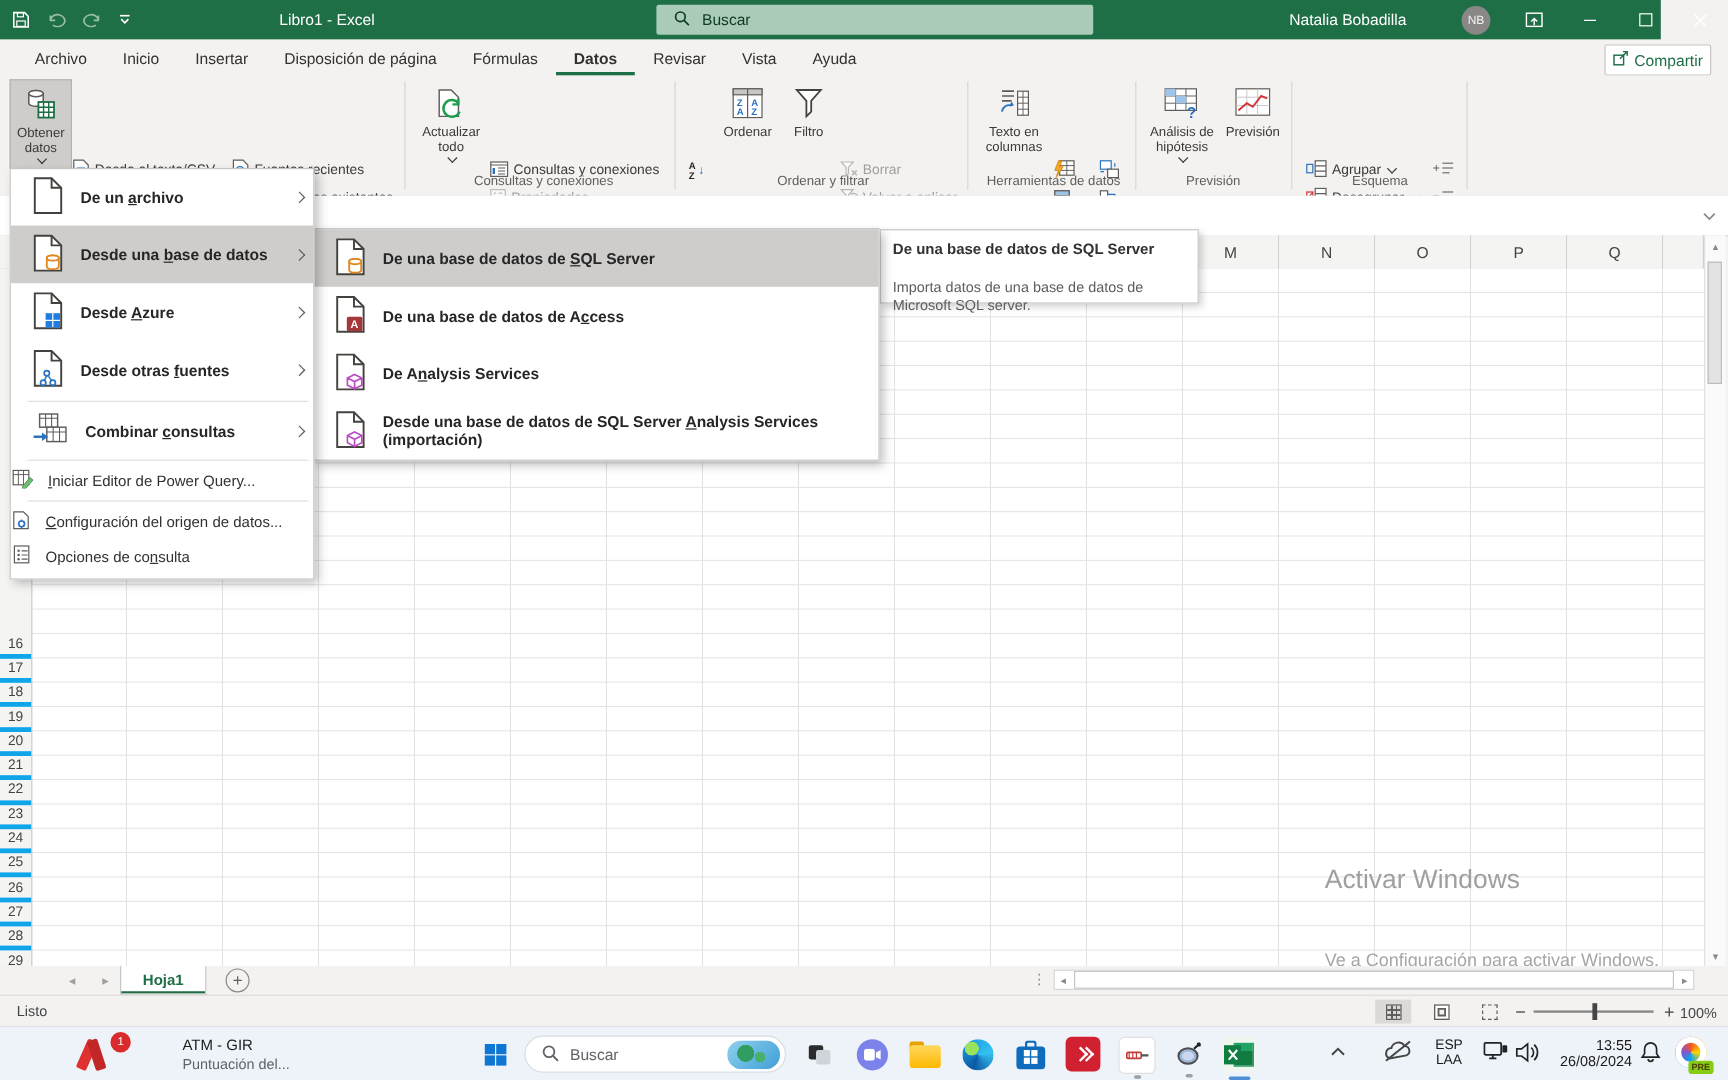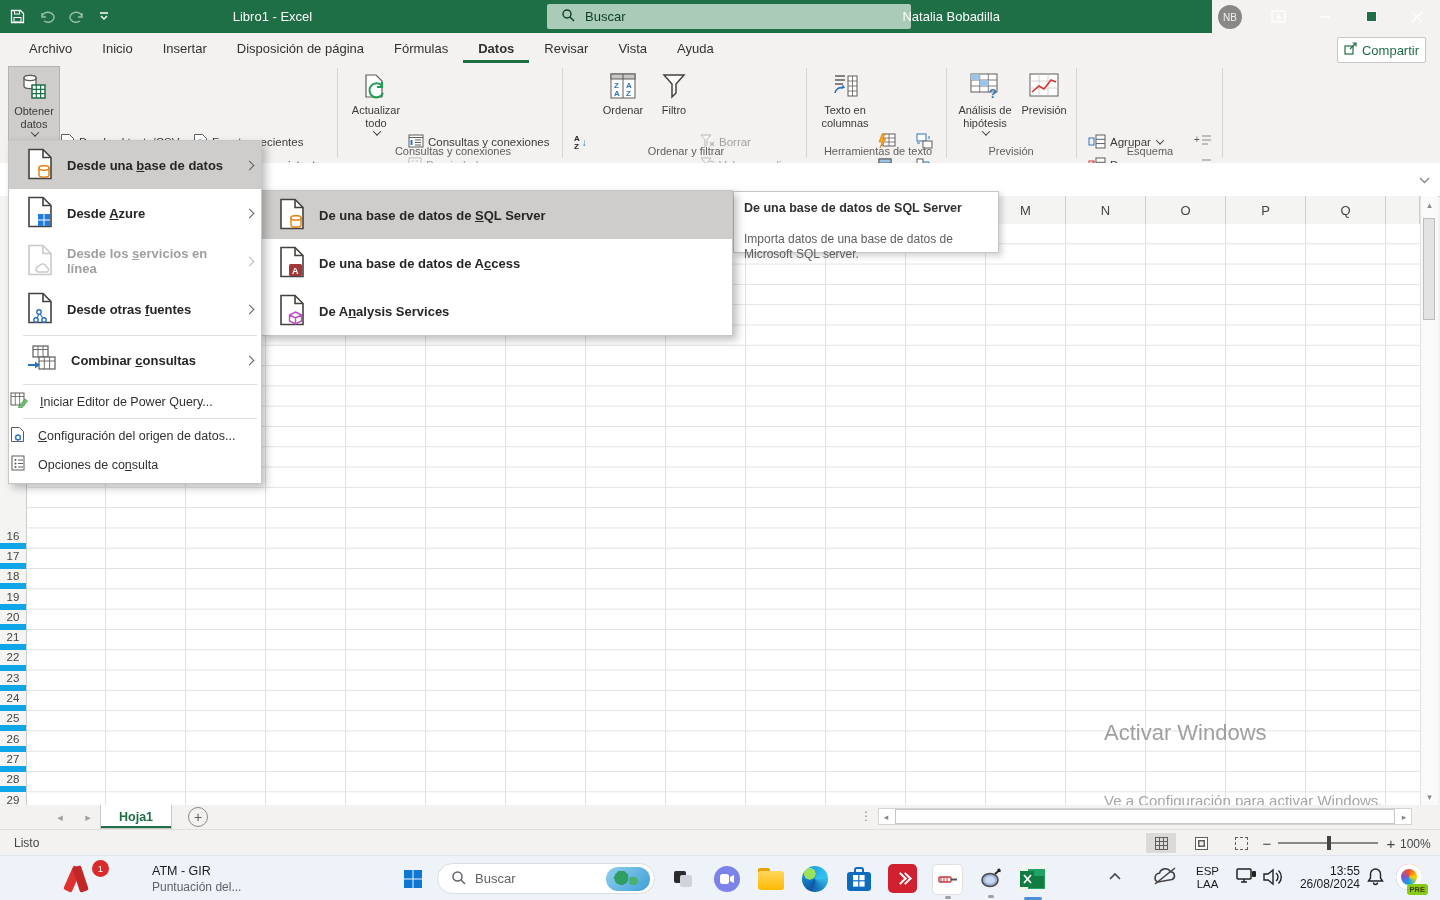--- a/index.html
+++ b/index.html
@@ -1,21 +1,21 @@
 <!DOCTYPE html>
 <html><head>
 <meta charset="utf-8">
 <style>
   html,body{margin:0;padding:0;}
   body{font-family:"Liberation Sans",sans-serif;-webkit-font-smoothing:antialiased;}
   #screen{position:relative;width:1440px;height:900px;background:#f3f2f1;overflow:hidden;font-size:12px;color:#3b3a39;}
   .abs{position:absolute;}
   .flex{display:flex;align-items:center;}
   
-  .titlebar{left:0;top:0;width:1212px;height:33px;background:#1e6e46;color:#fff;}
+  .titlebar{left:0;top:0;width:1384px;height:33px;background:#1e6e46;color:#fff;}
   .qat{left:10px;top:0;height:33px;display:flex;align-items:center;gap:14px;color:#fff;}
   .qat svg{display:block;}
   .doc-title{left:0;top:0;width:545px;height:33px;display:flex;align-items:center;justify-content:center;font-size:13px;color:#fff;}
   .tsearch{left:547px;top:4px;width:364px;height:25px;background:#a9cbb8;border-radius:2px;display:flex;align-items:center;gap:10px;padding-left:14px;box-sizing:border-box;color:#0d3b24;font-size:13px;}
   .tuser{right:212px;top:0;height:33px;display:flex;align-items:center;font-size:13px;}
   .avatar{left:1218px;top:5px;width:24px;height:24px;border-radius:50%;background:#8a8886;color:#f3f2f1;font-size:10px;display:flex;align-items:center;justify-content:center;}
   .wbtn{top:0;width:34px;height:33px;display:flex;align-items:center;justify-content:center;color:#fff;}
   .restore-ic{width:9px;height:9px;border:1px solid #fff;position:relative;background:#1e6e46;}
   .restore-ic:before{content:"";position:absolute;left:2px;top:-3px;width:9px;height:9px;border:1px solid #fff;z-index:-1;}
   
@@ -40,21 +40,21 @@
   
   .fbar{left:0;top:163px;width:1440px;height:33px;background:#fff;border-bottom:1px solid #d4d2d0;}
   
   .corner{left:0;top:196px;width:26px;height:28px;background:#f4f4f3;border-right:1px solid #cdcdcd;border-bottom:1px solid #bdbdbd;}
   .colhead{left:26px;top:196px;width:1394px;height:28px;background:#f4f4f3;border-bottom:1px solid #bdbdbd;}
   .colcells{left:986px;top:196px;height:28px;display:flex;}
   .colcell{width:80px;height:28px;box-sizing:border-box;border-right:1px solid #d0d0d0;display:flex;align-items:center;justify-content:center;font-size:13px;color:#444;background:#f4f4f3;}
   .grid{left:26px;top:224px;width:1394px;height:581px;background-color:#fff;background-image:linear-gradient(to right,#e2e2e2 1px,transparent 1px),linear-gradient(to bottom,#e2e2e2 1px,transparent 1px);background-size:80px 20.3px;background-position:-1px -1px;}
   .rowheadcol{left:0;top:224px;width:26px;height:581px;background:#f4f4f3;border-right:1px solid #cdcdcd;}
   .rowcells{left:0;top:528.5px;width:26px;display:flex;flex-direction:column;}
-  .rowcell{height:20.3px;box-sizing:border-box;border-bottom:6px solid #0ea5e9;display:flex;align-items:center;justify-content:center;font-size:11.5px;color:#444;}
+  .rowcell{height:20.3px;box-sizing:border-box;border-bottom:4px solid #0ea5e9;display:flex;align-items:center;justify-content:center;font-size:11.5px;color:#444;}
   .vscroll{left:1420px;top:196px;width:17px;height:609px;background:#fafafa;border-left:1px solid #e1e1e1;}
   .vthumb{left:2px;top:22px;width:12px;height:102px;background:#e3e3e3;border:1px solid #bdbdbd;box-sizing:border-box;}
   .scrarrow{width:17px;height:17px;display:flex;align-items:center;justify-content:center;color:#8a8886;font-size:9px;}
   .wmark1{left:1104px;top:720px;font-size:22px;color:#9f9f9f;font-family:"Liberation Sans",sans-serif;font-weight:300;}
   .wmark2{left:1104px;top:792px;font-size:15px;color:#a6a6a6;}
   
   .menu{left:8px;top:140px;width:252px;background:#fff;border:1px solid #c8c6c4;box-shadow:4px 4px 8px rgba(0,0,0,.25);z-index:30;padding-bottom:4px;}
   .mitem{height:48px;display:flex;align-items:center;padding:0 8px 0 18px;box-sizing:border-box;gap:14px;font-size:13px;font-weight:700;color:#262626;}
   .mitem .mtext{flex:1;}
   .mitem.hl{background:#cfcdcb;}
@@ -382,21 +382,21 @@
             <circle cx="5" cy="12" r="2.5" fill="none" stroke="#d13438"></circle>
           </svg></span>
         <span class="cvd" style="color:#5f5d5b"></span>
       </div>
     <div class="abs smallbtn" style="left:916px;top:118px">
         <span><svg width="17" height="16" viewBox="0 0 17 16">
             <rect x="1" y="1" width="15" height="14" rx="2" fill="#6fbf73" stroke="#3d8c42"></rect>
             <path d="M1 5.5 h15 M1 10 h15 M8.5 1 v14" stroke="#3d8c42"></path>
           </svg></span>
       </div>
-    <div class="abs glabel" style="left:812px;width:132px">Herramientas de texto</div>
+    <div class="abs glabel" style="left:812px;width:132px">Herramientas de datos</div>
     <div class="abs gsep" style="left:946px"></div>
 
     <div class="abs bigbtn" style="left:954px;width:62px">
       <span class="bic">
           <svg width="30" height="26" viewBox="0 0 30 26">
             <rect x="1" y="1" width="26" height="18" fill="#fff" stroke="#5f5d5b"></rect>
             <path d="M1 7 h26 M1 13 h26 M9.7 1 v18 M18.3 1 v18" stroke="#5f5d5b" stroke-width=".8"></path>
             <rect x="1" y="1" width="8.7" height="6" fill="#9dc3e6"></rect>
             <rect x="9.7" y="7" width="8.7" height="6" fill="#9dc3e6"></rect>
             <text x="19" y="25" font-size="13" font-weight="bold" fill="#2b72c0">?</text>
@@ -500,20 +500,28 @@
   </div>
   <div class="abs wmark1">Activar Windows</div>
   <div class="abs wmark2">Ve a Configuración para activar Windows.</div>
   <div class="abs vscroll">
     <div class="scrarrow" style="position:absolute;top:0">▴</div>
     <div class="abs vthumb"></div>
     <div class="scrarrow" style="position:absolute;bottom:0">▾</div>
   </div>
 
   <div class="abs menu">
+    <div class="mitem" style="height:47px">
+      <span><svg width="26" height="32" viewBox="0 0 26 32">
+            <path d="M2 1.5 h14 l8 8 v21 h-22 z" fill="#fff" stroke="#44423f" stroke-width="1.6"></path>
+            <path d="M16 1.5 v8 h8" fill="none" stroke="#44423f" stroke-width="1.6"></path>
+          </svg></span>
+      <span class="mtext"><span>De un </span><span class="ukey">a</span><span>rchivo</span></span>
+      <span class="cvr"></span>
+    </div>
     <div class="mitem hl">
       <span><svg width="26" height="32" viewBox="0 0 26 32">
             <path d="M2 1.5 h14 l8 8 v21 h-22 z" fill="#fff" stroke="#44423f" stroke-width="1.6"></path>
             <path d="M16 1.5 v8 h8" fill="none" stroke="#44423f" stroke-width="1.6"></path>
             <path d="M12 20 a5 2.2 0 0 1 10 0 v7 a5 2.2 0 0 1 -10 0 z" fill="#fff" stroke="#e0861a" stroke-width="1.5"></path>
             <ellipse cx="17" cy="20" rx="5" ry="2.2" fill="#fff" stroke="#e0861a" stroke-width="1.5"></ellipse>
           </svg></span>
       <span class="mtext"><span>Desde una </span><span class="ukey">b</span><span>ase de datos</span></span>
       <span class="cvr"></span>
     </div>
@@ -521,29 +529,20 @@
       <span><svg width="26" height="32" viewBox="0 0 26 32">
             <path d="M2 1.5 h14 l8 8 v21 h-22 z" fill="#fff" stroke="#44423f" stroke-width="1.6"></path>
             <path d="M16 1.5 v8 h8" fill="none" stroke="#44423f" stroke-width="1.6"></path>
             <rect x="11" y="18" width="5.5" height="5.5" fill="#1f7ce0"></rect>
             <rect x="17.5" y="18" width="5.5" height="5.5" fill="#1f7ce0"></rect>
             <rect x="11" y="24.5" width="5.5" height="5.5" fill="#1f7ce0"></rect>
             <rect x="17.5" y="24.5" width="5.5" height="5.5" fill="#1f7ce0"></rect>
           </svg></span>
       <span class="mtext"><span>Desde </span><span class="ukey">A</span><span>zure</span></span>
       <span class="cvr"></span>
-    </div>
-    <div class="mitem dis">
-      <span style="opacity:.45"><svg width="26" height="32" viewBox="0 0 26 32">
-            <path d="M2 1.5 h14 l8 8 v21 h-22 z" fill="#fff" stroke="#8a8886" stroke-width="1.6"></path>
-            <path d="M16 1.5 v8 h8" fill="none" stroke="#8a8886" stroke-width="1.6"></path>
-            <path d="M11 28 a3 3 0 0 1 1-5.8 a4 4 0 0 1 7.5 1 a2.5 2.5 0 0 1 .5 4.8 z" fill="#fff" stroke="#8a8886" stroke-width="1.4"></path>
-          </svg></span>
-      <span class="mtext"><span>Desde los </span><span class="ukey">s</span><span>ervicios en línea</span></span>
-      <span class="cvr" style="opacity:.45"></span>
     </div>
     <div class="mitem">
       <span><svg width="26" height="32" viewBox="0 0 26 32">
             <path d="M2 1.5 h14 l8 8 v21 h-22 z" fill="#fff" stroke="#44423f" stroke-width="1.6"></path>
             <path d="M16 1.5 v8 h8" fill="none" stroke="#44423f" stroke-width="1.6"></path>
             <circle cx="12" cy="20" r="2.2" fill="none" stroke="#2b72c0" stroke-width="1.4"></circle>
             <circle cx="9" cy="28" r="2.2" fill="none" stroke="#2b72c0" stroke-width="1.4"></circle>
             <circle cx="17" cy="28" r="2.2" fill="none" stroke="#2b72c0" stroke-width="1.4"></circle>
             <path d="M12 22 L10 26 M13 22 L16 26" stroke="#2b72c0" stroke-width="1.2"></path>
           </svg></span>
@@ -614,20 +613,28 @@
           </svg></span>
       <span class="mtext"><span>De una base de datos de A</span><span class="ukey">c</span><span>cess</span></span>
     </div>
     <div class="smitem">
       <span><svg width="26" height="32" viewBox="0 0 26 32">
             <path d="M2 1.5 h14 l8 8 v21 h-22 z" fill="#fff" stroke="#44423f" stroke-width="1.6"></path>
             <path d="M16 1.5 v8 h8" fill="none" stroke="#44423f" stroke-width="1.6"></path>
             <path d="M16.5 18 l6 3 v6 l-6 3 l-6 -3 v-6 z M10.5 21 l6 3 l6 -3 M16.5 24 v6" fill="#fff" stroke="#bb4dc4" stroke-width="1.4"></path>
           </svg></span>
       <span class="mtext"><span>De A</span><span class="ukey">n</span><span>alysis Services</span></span>
+    </div>
+    <div class="smitem">
+      <span><svg width="26" height="32" viewBox="0 0 26 32">
+            <path d="M2 1.5 h14 l8 8 v21 h-22 z" fill="#fff" stroke="#44423f" stroke-width="1.6"></path>
+            <path d="M16 1.5 v8 h8" fill="none" stroke="#44423f" stroke-width="1.6"></path>
+            <path d="M16.5 18 l6 3 v6 l-6 3 l-6 -3 v-6 z M10.5 21 l6 3 l6 -3 M16.5 24 v6" fill="#fff" stroke="#bb4dc4" stroke-width="1.4"></path>
+          </svg></span>
+      <span class="mtext"><span>Desde una base de datos de SQL Server </span><span class="ukey">A</span><span>nalysis Services (importación)</span></span>
     </div>
   </div>
 
   <div class="abs tooltip">
     <div class="ttl">De una base de datos de SQL Server</div>
     <div class="tbody">Importa datos de una base de datos de Microsoft SQL server.</div>
   </div>
 
   <div class="abs sheetbar">
     <div class="abs navarr" style="left:48px">◂</div>

